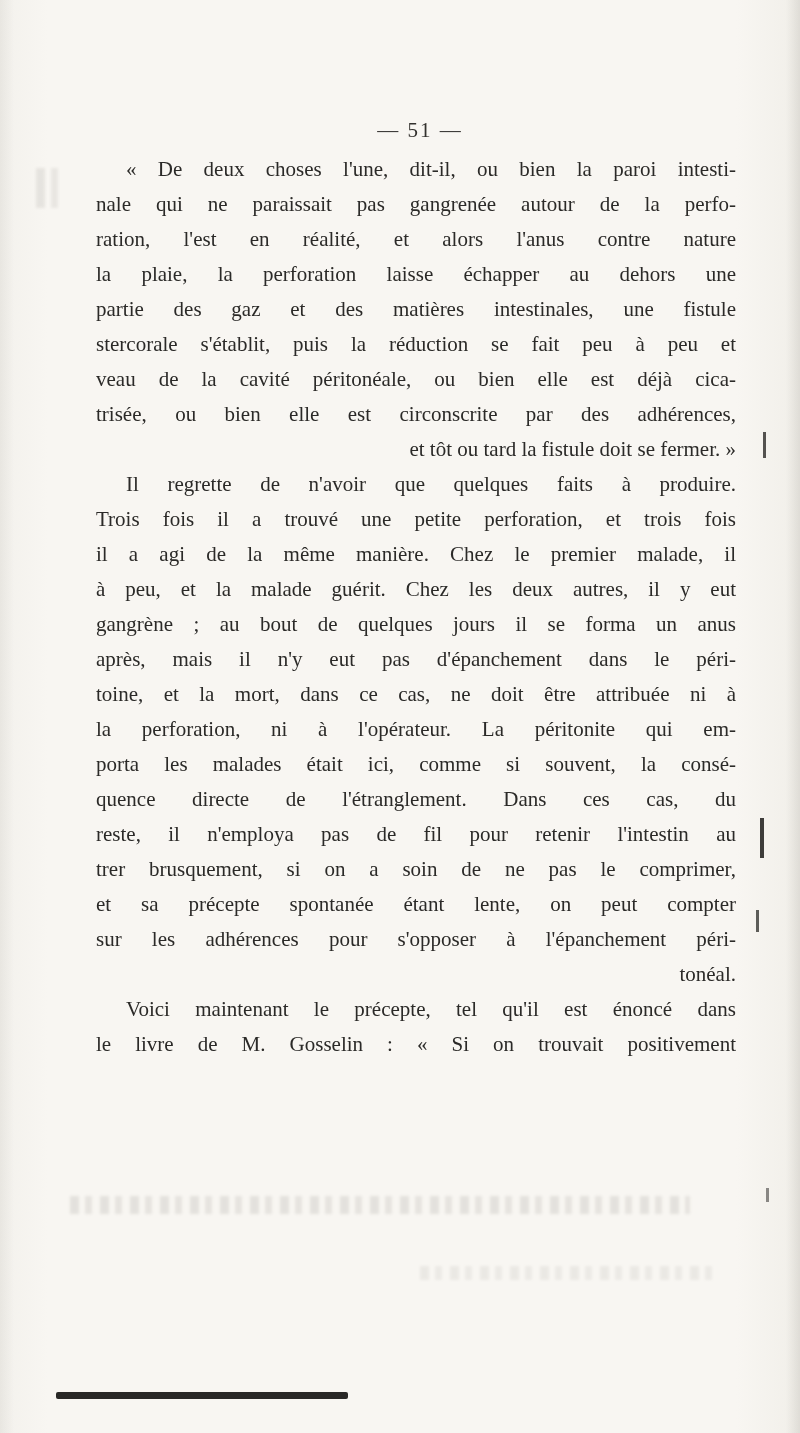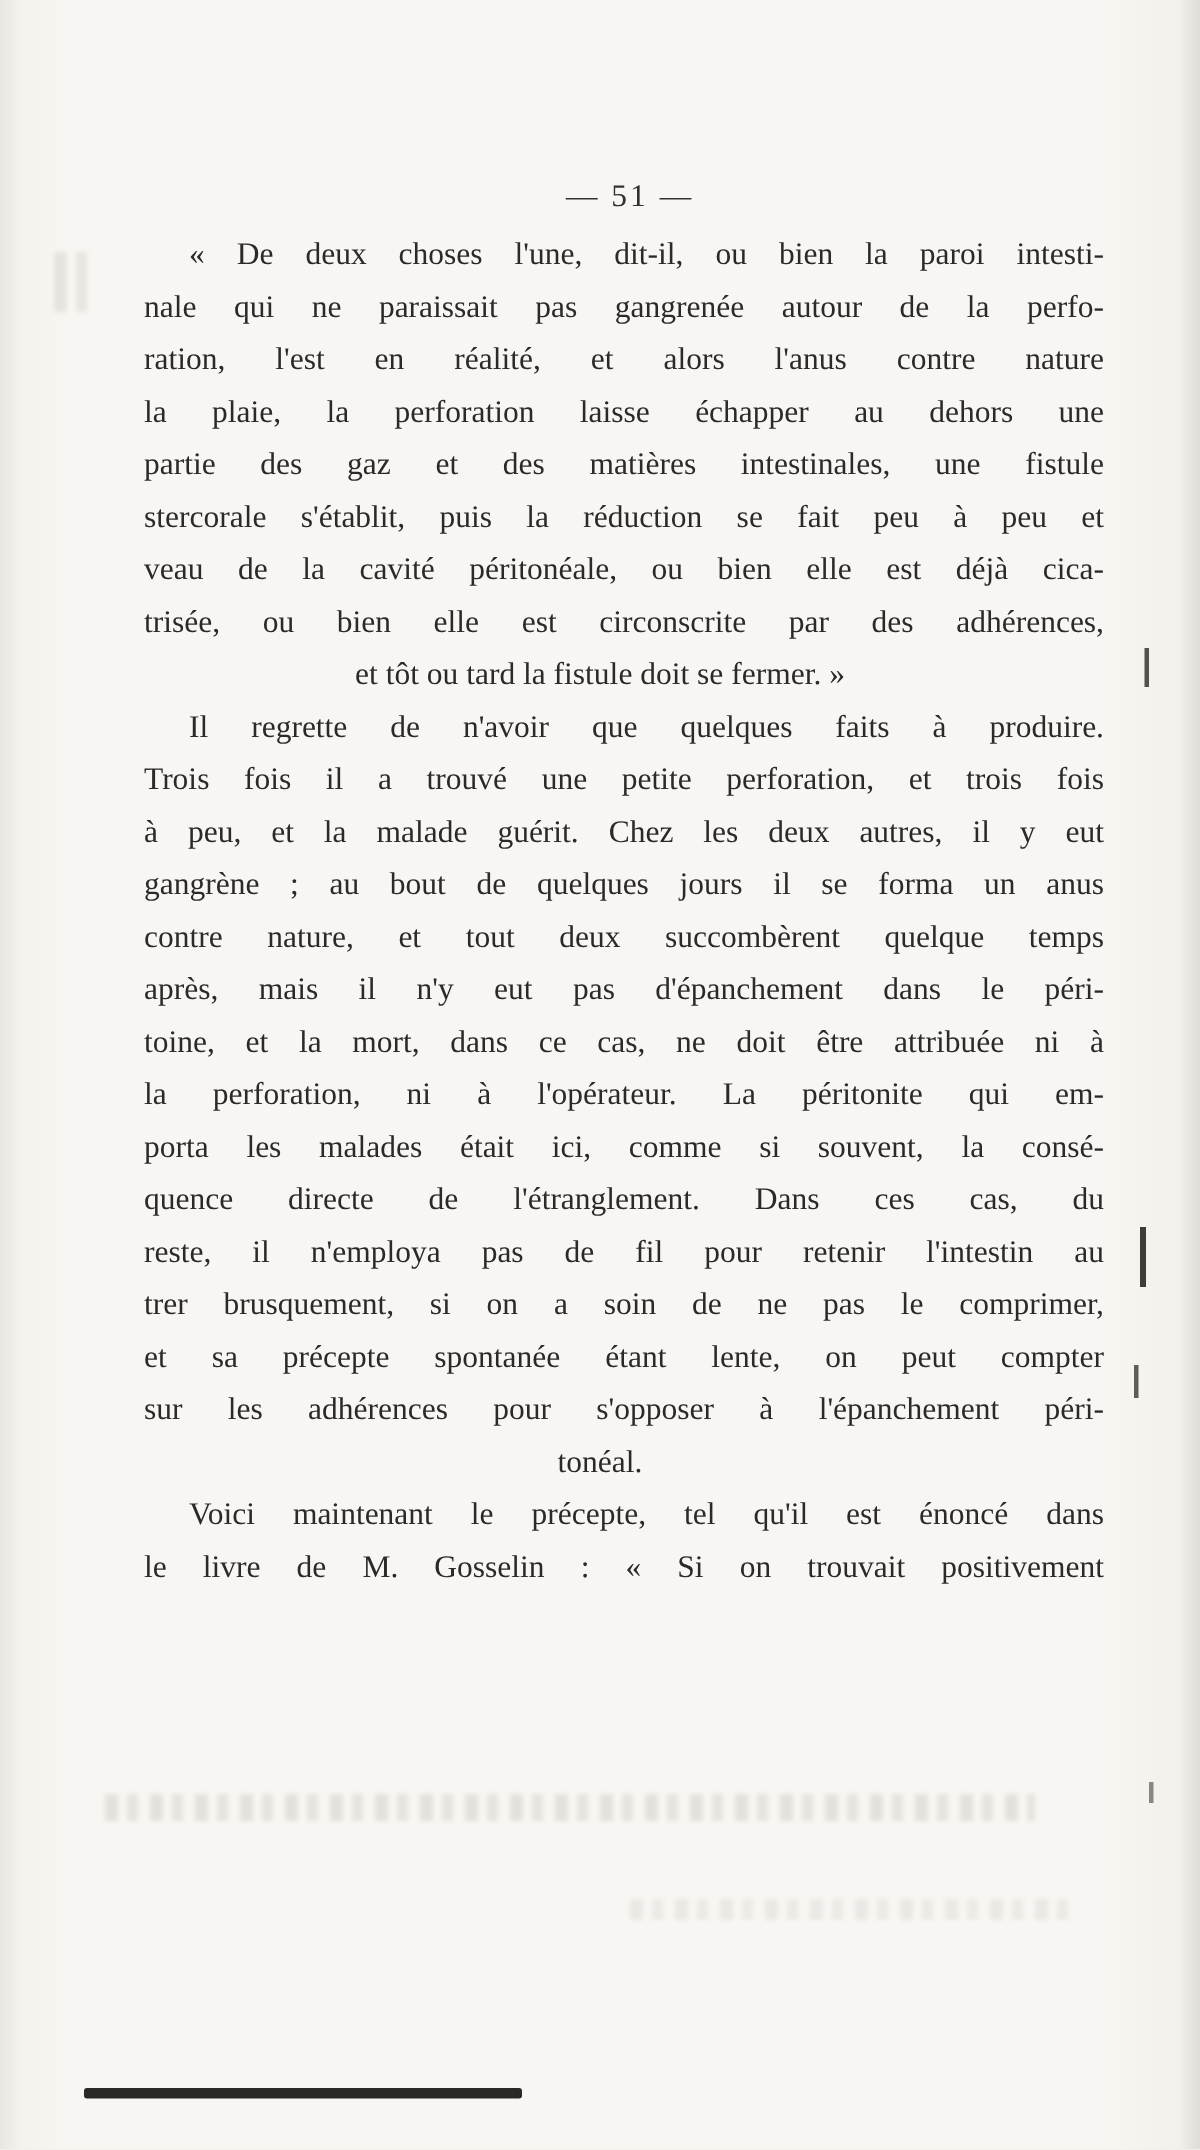--- a/index.html
+++ b/index.html
@@ -40,21 +40,21 @@
     width: 672px;
     font-size: 21px;
     line-height: 35px;
     color: #2b2a28;
     text-rendering: optimizeLegibility;
   }
   .line {
     height: 35px;
     overflow: hidden;
     white-space: normal;
-    text-align: center;
+    text-align: right;
   }
   .line.justify {
     text-align: justify;
     margin-left: 32px;
   }
   .line.justify::after {
     content: "";
     display: inline-block;
     width: 100%;
     height: 0;
@@ -110,23 +110,23 @@
       <div class="line justify">nale qui ne paraissait pas gangrenée autour de la perfo-</div>
       <div class="line justify">ration, l'est en réalité, et alors l'anus contre nature</div>
       <div class="line justify">la plaie, la perforation laisse échapper au dehors une</div>
       <div class="line justify">partie des gaz et des matières intestinales, une fistule</div>
       <div class="line justify">stercorale s'établit, puis la réduction se fait peu à peu et</div>
       <div class="line justify">veau de la cavité péritonéale, ou bien elle est déjà cica-</div>
       <div class="line justify">trisée, ou bien elle est circonscrite par des adhérences,</div>
       <div class="line">et tôt ou tard la fistule doit se fermer. »</div>
       <div class="line justify indent">Il regrette de n'avoir que quelques faits à produire.</div>
       <div class="line justify">Trois fois il a trouvé une petite perforation, et trois fois</div>
+      <div class="line justify">il a agi de la même manière. Chez le premier malade, il</div>
       <div class="line justify">à peu, et la malade guérit. Chez les deux autres, il y eut</div>
       <div class="line justify">gangrène ; au bout de quelques jours il se forma un anus</div>
-      <div class="line justify">contre nature, et tout deux succombèrent quelque temps</div>
       <div class="line justify">après, mais il n'y eut pas d'épanchement dans le péri-</div>
       <div class="line justify">toine, et la mort, dans ce cas, ne doit être attribuée ni à</div>
       <div class="line justify">la perforation, ni à l'opérateur. La péritonite qui em-</div>
       <div class="line justify">porta les malades était ici, comme si souvent, la consé-</div>
       <div class="line justify">quence directe de l'étranglement. Dans ces cas, du</div>
       <div class="line justify">reste, il n'employa pas de fil pour retenir l'intestin au</div>
       <div class="line justify">trer brusquement, si on a soin de ne pas le comprimer,</div>
       <div class="line justify">et sa précepte spontanée étant lente, on peut compter</div>
       <div class="line justify">sur les adhérences pour s'opposer à l'épanchement péri-</div>
       <div class="line">tonéal.</div>

